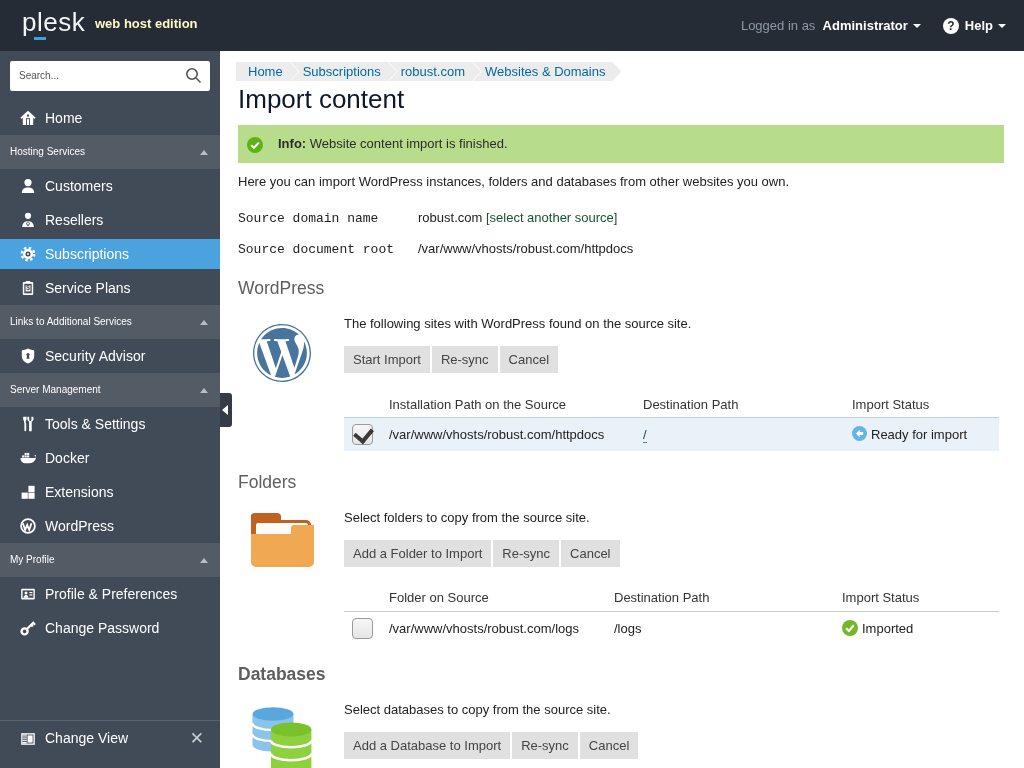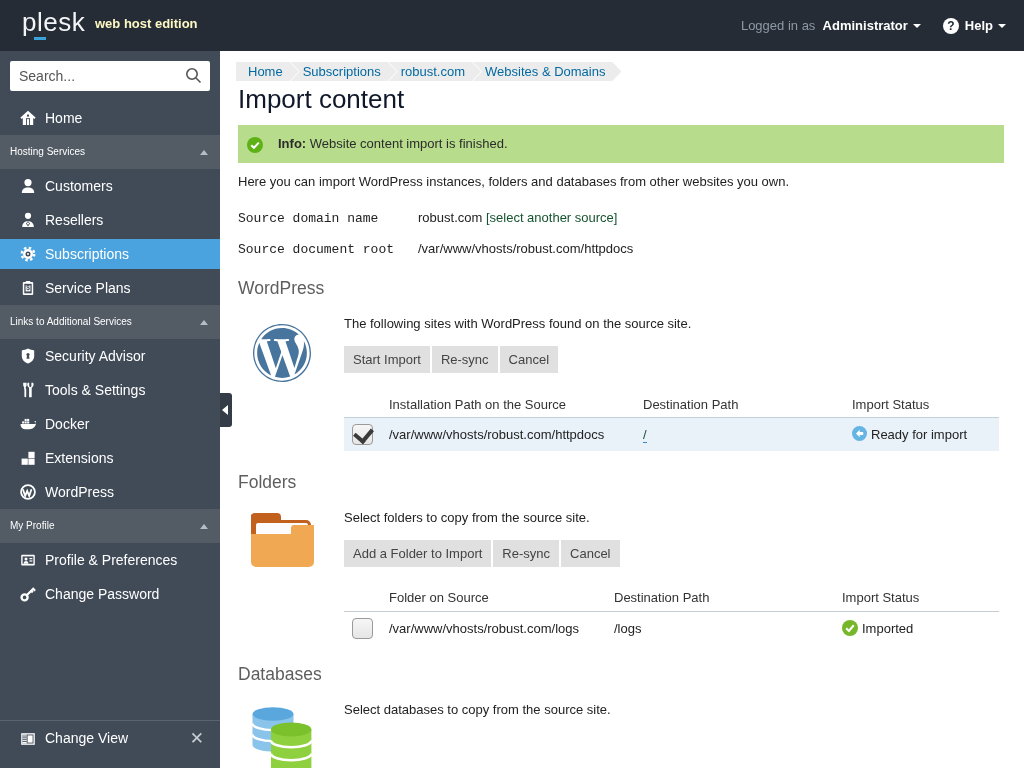--- a/index.html
+++ b/index.html
@@ -20,21 +20,21 @@
   margin-left:5px; margin-top:-2px; }
 #helpq { display:inline-block; width:16px; height:16px; border-radius:50%; background:#fff;
   color:#222c37; font-weight:bold; font-size:12px; text-align:center; line-height:16px;
   vertical-align:middle; margin:-2px 6px 0 22px; }
 
 #sidebar { position:absolute; left:0; top:51px; width:220px; height:717px;
   background:#414b58; z-index:20; }
 #searchwrap { margin:10px auto 0 auto; width:200px; height:30px; background:#fff;
   border-radius:2px; position:relative; }
 #searchwrap input { border:0; outline:none; width:160px; height:27px; margin:1px 0 0 9px;
-  font-size:14px; color:#333; font-family:"Liberation Sans",sans-serif; }
+  font-size:10px; color:#333; font-family:"Liberation Sans",sans-serif; }
 #searchwrap input::placeholder { color:#555; }
 #searchwrap svg { position:absolute; right:8px; top:6px; }
 #menu { margin-top:10px; }
 .mitem { height:34px; line-height:34px; color:#fff; font-size:14px; position:relative;
   padding-left:45px; }
 .mitem svg { position:absolute; left:20px; top:9px; }
 .mitem.active { background:linear-gradient(#4aa3de,#4aa3de) center/100% 30px no-repeat; }
 .mhead { height:34px; line-height:34px; color:#fff; font-size:10px; padding-left:10px;
   background:#535b65; position:relative; }
 .mhead .up { position:absolute; right:12px; top:15px; width:0; height:0;
@@ -133,20 +133,21 @@
           <rect x="5.8" y="0.9" width="4.4" height="2.4" rx="0.5" fill="#fff"></rect>
           <rect x="5.6" y="5.4" width="4.8" height="6" fill="#fff"></rect>
           <text x="8" y="10.4" font-size="6.5" font-weight="bold" fill="#424c59" text-anchor="middle" font-family="Liberation Sans">$</text>
         </svg>Service Plans</div>
     <div class="mhead">Links to Additional Services<span class="up"></span></div>
     <div class="mitem"><svg width="16" height="16" viewBox="0 0 16 16">
           <path d="M8 0.6 C10 1.7 12.2 2.2 14.2 2.4 V7.8 c0 3.9-2.5 6.5-6.2 7.8 C4.3 14.3 1.8 11.7 1.8 7.8 V2.4 C3.8 2.2 6 1.7 8 0.6 Z" fill="#fff"></path>
           <circle cx="8" cy="6.6" r="1.6" fill="#424c59"></circle>
           <path d="M7.1 7.4 h1.8 l0.6 3.4 h-3 Z" fill="#424c59"></path>
         </svg>Security Advisor</div>
+    <div class="mhead">Server Management<span class="up"></span></div>
     <div class="mitem"><svg width="16" height="16" viewBox="0 0 16 16" fill="#fff">
           <path d="M3.2 0.8 h3.4 v2.6 l-0.9 1.8 v2 h-1.6 v-2 l-0.9-1.8 Z"></path>
           <rect x="4.4" y="6.6" width="1.8" height="8.6" rx="0.9"></rect>
           <path d="M9.2 0.8 v3.4 l1.1 1 1.1-1 V0.8 h1.8 c0.8 1.9 0.4 4-1.5 5 v9.4 h-2.6 V5.8 c-1.9-1-2.3-3.1-1.5-5 Z"></path>
         </svg>Tools &amp; Settings</div>
     <div class="mitem"><svg width="16" height="16" viewBox="0 0 16 16" fill="#fff">
           <path d="M0.6 8 h13.3 c1 0 1.8-0.4 2.2-1 c-0.1 1.2-0.5 2.4-1.3 3.4 c-1.1 1.5-2.9 2.8-5.8 2.8 h-3 c-3.1 0-5.6-1.7-5.4-5.2 Z"></path>
           <rect x="2.1" y="5.4" width="2.1" height="2.1"></rect>
           <rect x="4.6" y="5.4" width="2.1" height="2.1"></rect>
           <rect x="7.1" y="5.4" width="2.1" height="2.1"></rect>
@@ -278,33 +279,34 @@
               <td><svg class="sticon" width="16" height="16" viewBox="0 0 16 16">
                   <circle cx="8" cy="8" r="8" fill="#75b729"></circle>
                   <path d="M4.2 8.2 L6.9 10.9 L11.8 5.3" fill="none" stroke="#fff" stroke-width="2.1"></path>
                 </svg>Imported</td>
             </tr>
       </tbody>
         </table>
     </div>
   </div>
 
-  <h3 id="h-db" style="margin:18px 8px 0 18px;">Databases</h3>
+  <h3 id="h-db" style="margin:18px 8px 0 18px;font-weight:bold;">Databases</h3>
   <div class="secbody">
     <div class="icon" id="dbicon" style="left:13px; top:20px;"><svg width="64" height="70" viewBox="0 0 64 70">
           <g>
             <path d="M1.5 9 v31 c0 3.6 9.2 6.6 20.5 6.6 s20.5-3 20.5-6.6 V9 Z" fill="#8ac4ea"></path>
             <path d="M1.5 18.5 a20.5 6.6 0 0 0 41 0" stroke="#fff" stroke-width="2.4" fill="none"></path>
             <path d="M1.5 29.5 a20.5 6.6 0 0 0 41 0" stroke="#fff" stroke-width="2.4" fill="none"></path>
             <ellipse cx="22" cy="9" rx="20.5" ry="6.8" fill="#59a7dd"></ellipse>
           </g>
           <g>
             <path d="M20 24.5 v38 c0 3.8 9 7 20.2 7 s20.2-3.2 20.2-7 V24.5 Z" fill="#8ed03e"></path>
             <path d="M20 35.5 a20.2 6.8 0 0 0 40.4 0" stroke="#fff" stroke-width="2.6" fill="none"></path>
             <path d="M20 48.5 a20.2 6.8 0 0 0 40.4 0" stroke="#fff" stroke-width="2.6" fill="none"></path>
             <ellipse cx="40.2" cy="24.5" rx="20.2" ry="7" fill="#7bc12b"></ellipse>
           </g>
         </svg></div>
     <div class="scol">
       <div class="desc" style="padding-top:16px;">Select databases to copy from the source site.</div>
+      <div class="btns"><span class="btn">Add a Database to Import</span><span class="btn">Re-sync</span><span class="btn">Cancel</span></div>
     </div>
   </div>
 </div>
 
 </body></html>

